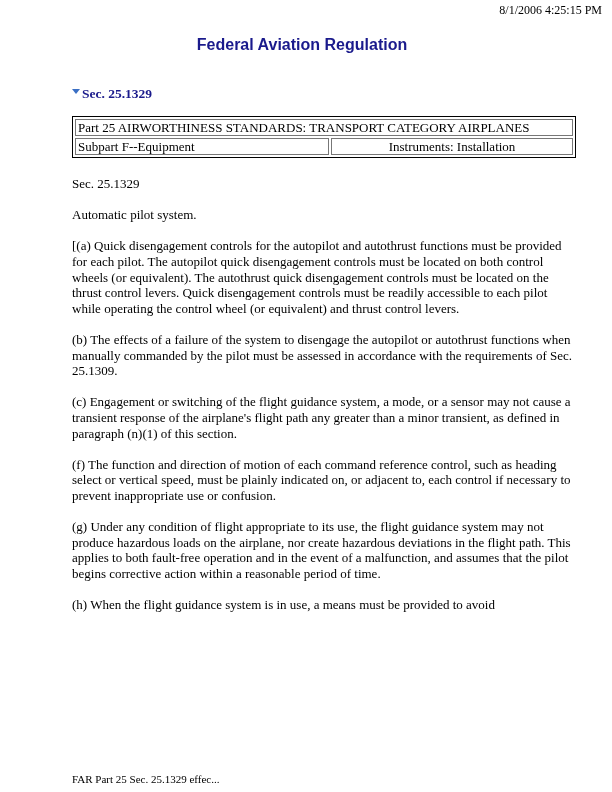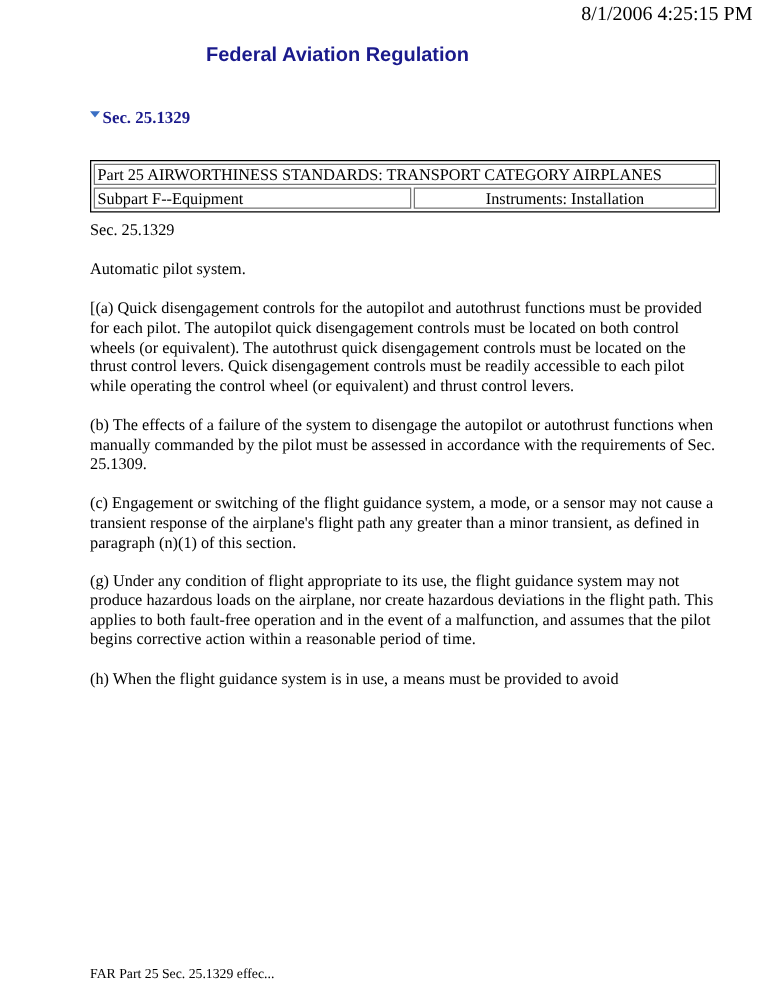--- a/index.html
+++ b/index.html
@@ -1,24 +1,24 @@
 <!DOCTYPE html>
 <html><head>
 <meta charset="utf-8">
 <style>
   html, body { margin:0; padding:0; background:#fff; }
   body { width:612px; height:792px; position:relative; overflow:hidden;
          font-family:"Liberation Serif", serif; color:#000; }
-  .timestamp { position:absolute; top:3px; right:10px; font-size:16px; }
+  .timestamp { position:absolute; top:3px; right:10px; font-size:12px; }
   .title { position:absolute; top:36px; left:0; width:540px; text-align:center;
-           font-family:"Liberation Sans", sans-serif; font-weight:bold; font-size:16px; color:#1a1a8c; }
+           font-family:"Liberation Sans", sans-serif; font-weight:bold; font-size:16px; color:#1a1a8c;padding-left:32px; }
   .sec-head { position:absolute; top:86px; left:72px; font-weight:bold; font-size:13.5px; color:#1a1a8c; }
   .sec-head .tri { display:inline-block; width:0; height:0; border-left:4px solid transparent;
         border-right:4px solid transparent; border-top:5px solid #3a6fc4; vertical-align:4px; margin-right:2px; }
-  table.hdr { position:absolute; top:128px; left:72px; width:504px; border:1px solid #000;
+  table.hdr { position:absolute; top:116px; left:72px; width:504px; border:1px solid #000;
         border-collapse:separate; border-spacing:2px; font-size:13px; }
   table.hdr td { border:1px solid #777; padding:0 2px; line-height:15px; }
   .body { position:absolute; top:176px; left:72px; width:506px; font-size:13px; line-height:15.6px; }
   .body p { margin:0 0 15.6px 0; }
   .footer-l { position:absolute; top:773px; left:72px; font-size:11px; }
   .footer-r { position:absolute; top:773px; right:38px; font-size:11.5px;margin-top:20px; }
 </style>
 </head>
 <body>
 
@@ -40,18 +40,19 @@
   </tr>
 </tbody>
   </table>
 
 <div class="body">
   <p>Sec. 25.1329</p>
   <p>Automatic pilot system.</p>
   <p>[(a) Quick disengagement controls for the autopilot and autothrust functions must be provided for each pilot. The autopilot quick disengagement controls must be located on both control wheels (or equivalent). The autothrust quick disengagement controls must be located on the thrust control levers. Quick disengagement controls must be readily accessible to each pilot while operating the control wheel (or equivalent) and thrust control levers.</p>
   <p>(b) The effects of a failure of the system to disengage the autopilot or autothrust functions when manually commanded by the pilot must be assessed in accordance with the requirements of Sec. 25.1309.</p>
   <p>(c) Engagement or switching of the flight guidance system, a mode, or a sensor may not cause a transient response of the airplane's flight path any greater than a minor transient, as defined in paragraph (n)(1) of this section.</p>
+  <p>(f) The function and direction of motion of each command reference control, such as heading select or vertical speed, must be plainly indicated on, or adjacent to, each control if necessary to prevent inappropriate use or confusion.</p>
   <p>(g) Under any condition of flight appropriate to its use, the flight guidance system may not produce hazardous loads on the airplane, nor create hazardous deviations in the flight path. This applies to both fault-free operation and in the event of a malfunction, and assumes that the pilot begins corrective action within a reasonable period of time.</p>
   <p>(h) When the flight guidance system is in use, a means must be provided to avoid</p>
 </div>
 
 <div class="footer-l">FAR Part 25 Sec. 25.1329 effec...</div>
 <div class="footer-r">Page 1 of 3</div>
 
 </body></html>

